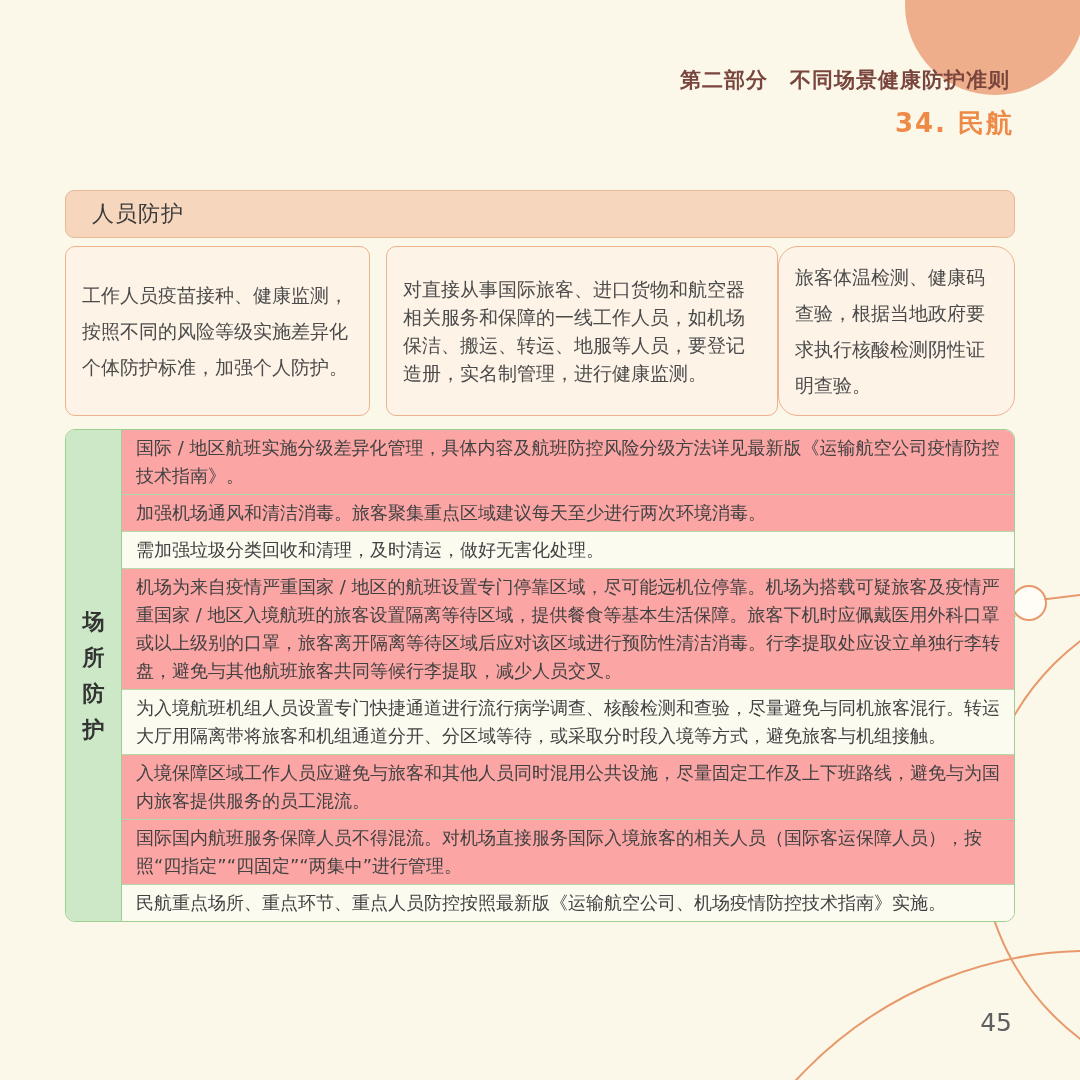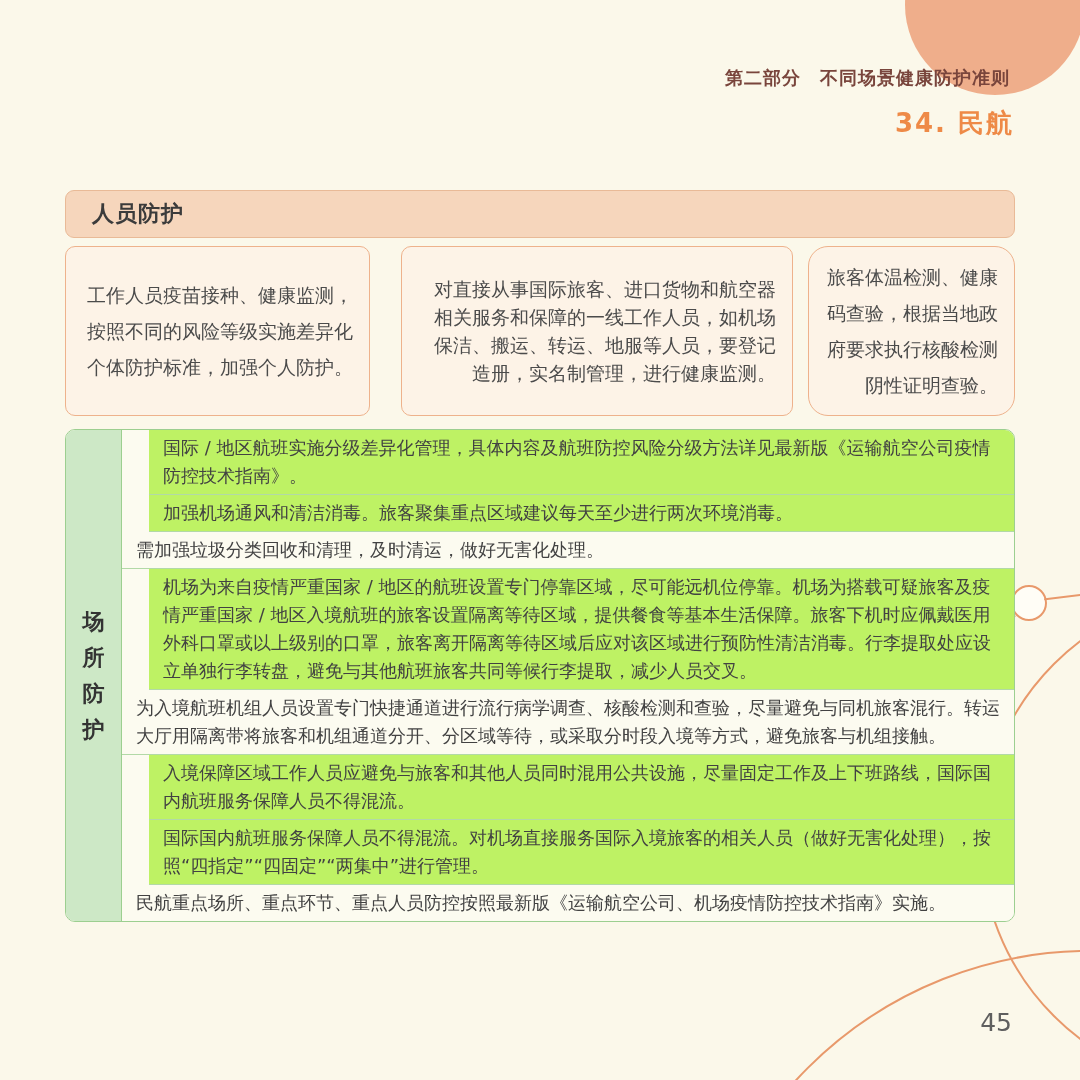--- a/index.html
+++ b/index.html
@@ -26,43 +26,43 @@
     left: 1011px; top: 585px; width: 36px; height: 36px;
     background: #fffdf6; border: 2px solid #e8996b;
   }
   .deco-line { position: absolute; background: #e8996b; height: 2px; border-radius: 2px; }
   .deco-line-1 { left: 988px; top: 612px; width: 28px; transform: rotate(14deg); }
   .deco-line-2 { left: 1044px; top: 596px; width: 40px; transform: rotate(-7deg); }
 
   
   .breadcrumb {
     position: absolute; top: 66px; right: 70px;
-    font-size: 18px; font-weight: bold; color: #79453c;
+    font-size: 21px; font-weight: bold; color: #79453c;
     letter-spacing: 1px;
   }
   .page-title {
     position: absolute; top: 106px; right: 66px;
     font-size: 26px; font-weight: bold; color: #ee8a47;
     letter-spacing: 2px;
   }
 
   
   .content { position: absolute; left: 65px; top: 190px; width: 950px; }
 
   .section-header {
     width: 100%; height: 48px;
     background: #f6d6bc;
     border: 1px solid #e9ba97;
     border-radius: 9px;
-    font-size: 22px; font-weight: bold; color: #3b3b3b;
+    font-size: 22px; font-weight: normal; color: #3b3b3b;
     line-height: 46px; padding-left: 26px;
     letter-spacing: 1px;
   }
 
-  .cards { display: flex; gap: 15px; margin-top: 8px; text-align: right; }
+  .cards { display: flex; gap: 0; margin-top: 8px; }
   .card {
     background: #fdf3e7;
     border: 1px solid #eeb28c;
     border-radius: 10px;
     padding: 12px 16px;
     font-size: 19px; color: #4b4b4b;
     display: flex; align-items: center;
   }
   .card-1 { flex: 0 0 305px; line-height: 36px; }
   .card-2 { flex: 0 0 392px; line-height: 28px; margin-left: 16px; }
@@ -91,21 +91,21 @@
   }
   .venue-rows { flex: 1; display: flex; flex-direction: column; }
   .venue-row {
     padding: 4px 14px;
     font-size: 18px; line-height: 28px; color: #424242;
     border-bottom: 1px solid #b2d9a7;
     background: #fcfbf0;
     flex: 1; display: flex; align-items: center;
   }
   .venue-row:last-child { border-bottom: none; text-align: center; }
-  .venue-row.alt { background: #bef264; margin-left: 27px; }
+  .venue-row.alt { background: #fca5a5; }
 
   .page-number {
     position: absolute; right: 68px; top: 1008px;
     font-size: 25px; color: #5f5f5f;
   }
 </style>
 </head>
 <body>
 
 <div class="deco deco-top-circle"></div>
@@ -148,24 +148,24 @@
       <div class="venue-row">
           <span>需加强垃圾分类回收和清理，及时清运，做好无害化处理。</span>
         </div>
       <div class="venue-row alt">
           <span>机场为来自疫情严重国家 / 地区的航班设置专门停靠区域，尽可能远机位停靠。机场为搭载可疑旅客及疫情严重国家 / 地区入境航班的旅客设置隔离等待区域，提供餐食等基本生活保障。旅客下机时应佩戴医用外科口罩或以上级别的口罩，旅客离开隔离等待区域后应对该区域进行预防性清洁消毒。行李提取处应设立单独行李转盘，避免与其他航班旅客共同等候行李提取，减少人员交叉。</span>
         </div>
       <div class="venue-row">
           <span>为入境航班机组人员设置专门快捷通道进行流行病学调查、核酸检测和查验，尽量避免与同机旅客混行。转运大厅用隔离带将旅客和机组通道分开、分区域等待，或采取分时段入境等方式，避免旅客与机组接触。</span>
         </div>
       <div class="venue-row alt">
-          <span>入境保障区域工作人员应避免与旅客和其他人员同时混用公共设施，尽量固定工作及上下班路线，国际国内航班服务保障人员不得混流。</span>
+          <span>入境保障区域工作人员应避免与旅客和其他人员同时混用公共设施，尽量固定工作及上下班路线，避免与为国内旅客提供服务的员工混流。</span>
         </div>
       <div class="venue-row alt">
-          <span>国际国内航班服务保障人员不得混流。对机场直接服务国际入境旅客的相关人员（做好无害化处理），按照“四指定”“四固定”“两集中”进行管理。</span>
+          <span>国际国内航班服务保障人员不得混流。对机场直接服务国际入境旅客的相关人员（国际客运保障人员），按照“四指定”“四固定”“两集中”进行管理。</span>
         </div>
       <div class="venue-row">
           <span>民航重点场所、重点环节、重点人员防控按照最新版《运输航空公司、机场疫情防控技术指南》实施。</span>
         </div>
     </div>
   </div>
 
 </div>
 
 <div class="page-number">45</div>

